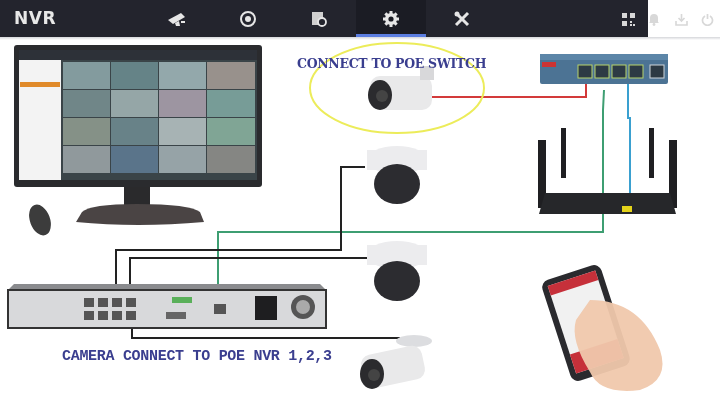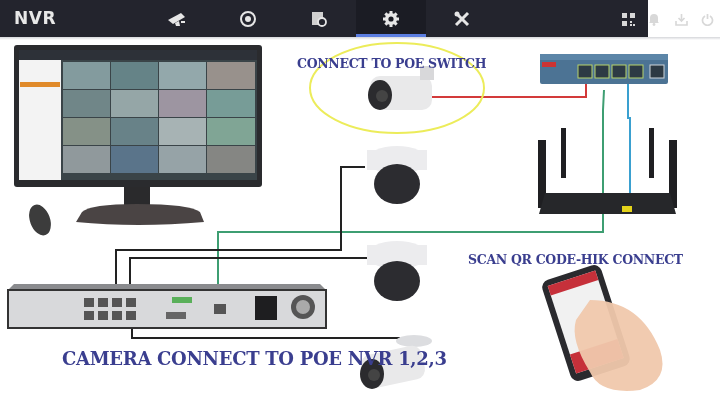--- a/index.html
+++ b/index.html
@@ -207,15 +207,14 @@
     <g>
       <rect x="555" y="270" width="62" height="106" rx="8" fill="#2a2a2e" transform="rotate(-18 586 323)"></rect>
       <rect x="561" y="276" width="50" height="92" fill="#f1f1f1" transform="rotate(-18 586 323)"></rect>
       <rect x="561" y="276" width="50" height="10" fill="#c6303a" transform="rotate(-18 586 323)"></rect>
       <rect x="561" y="348" width="50" height="20" fill="#c6303a" transform="rotate(-18 586 323)"></rect>
       <path d="M590 300 Q640 300 660 350 Q670 380 640 390 Q600 395 590 372 Q570 340 576 320 Z" fill="#f0c8ac" opacity="0.95"></path>
     </g>
   </svg>
 
   <div class="label" style="left:297px; top:16px; font-size:12.5px;">CONNECT TO POE SWITCH</div>
-  <div class="label" style="left:468px; top:212px; font-size:12.5px;">SCAN QR CODE-HIK CONNECT</div>
-  <div class="label" style="left:62px; top:308px; font-size:18px;">CAMERA CONNECT TO POE NVR 1,2,3</div>
+  <div class="label" style="left:62px; top:308px; font-size:15px;font-family:Liberation Mono, monospace;">CAMERA CONNECT TO POE NVR 1,2,3</div>
 </div>
 
 </body></html>

